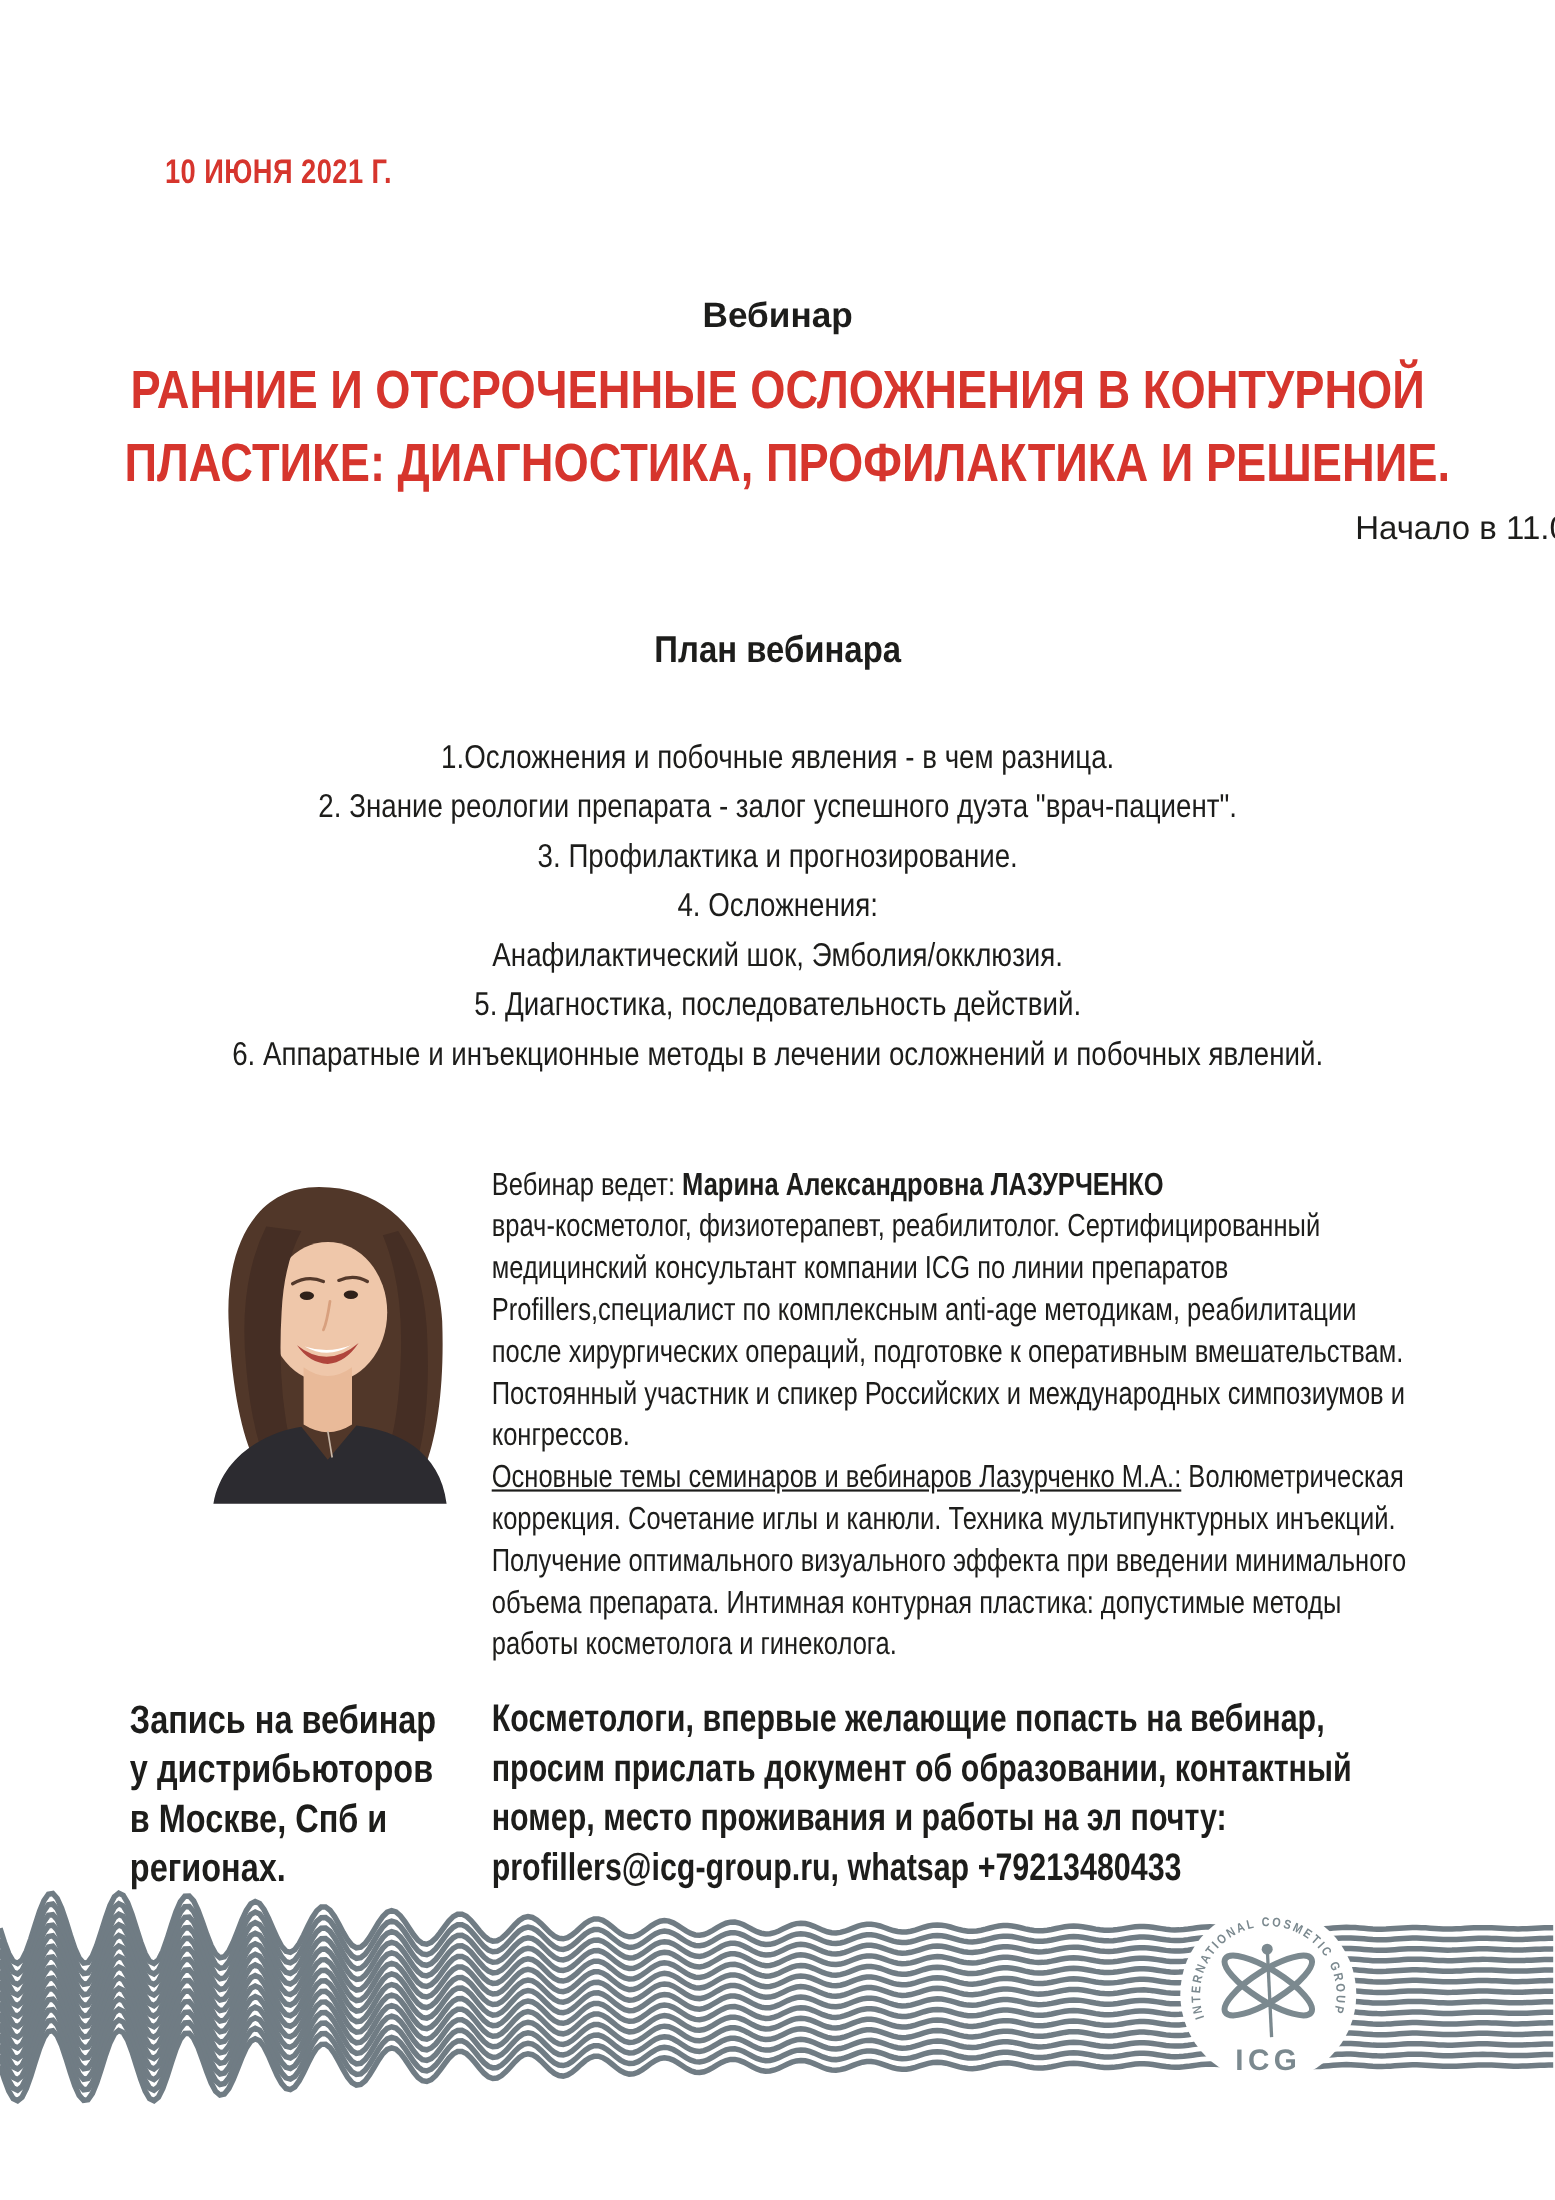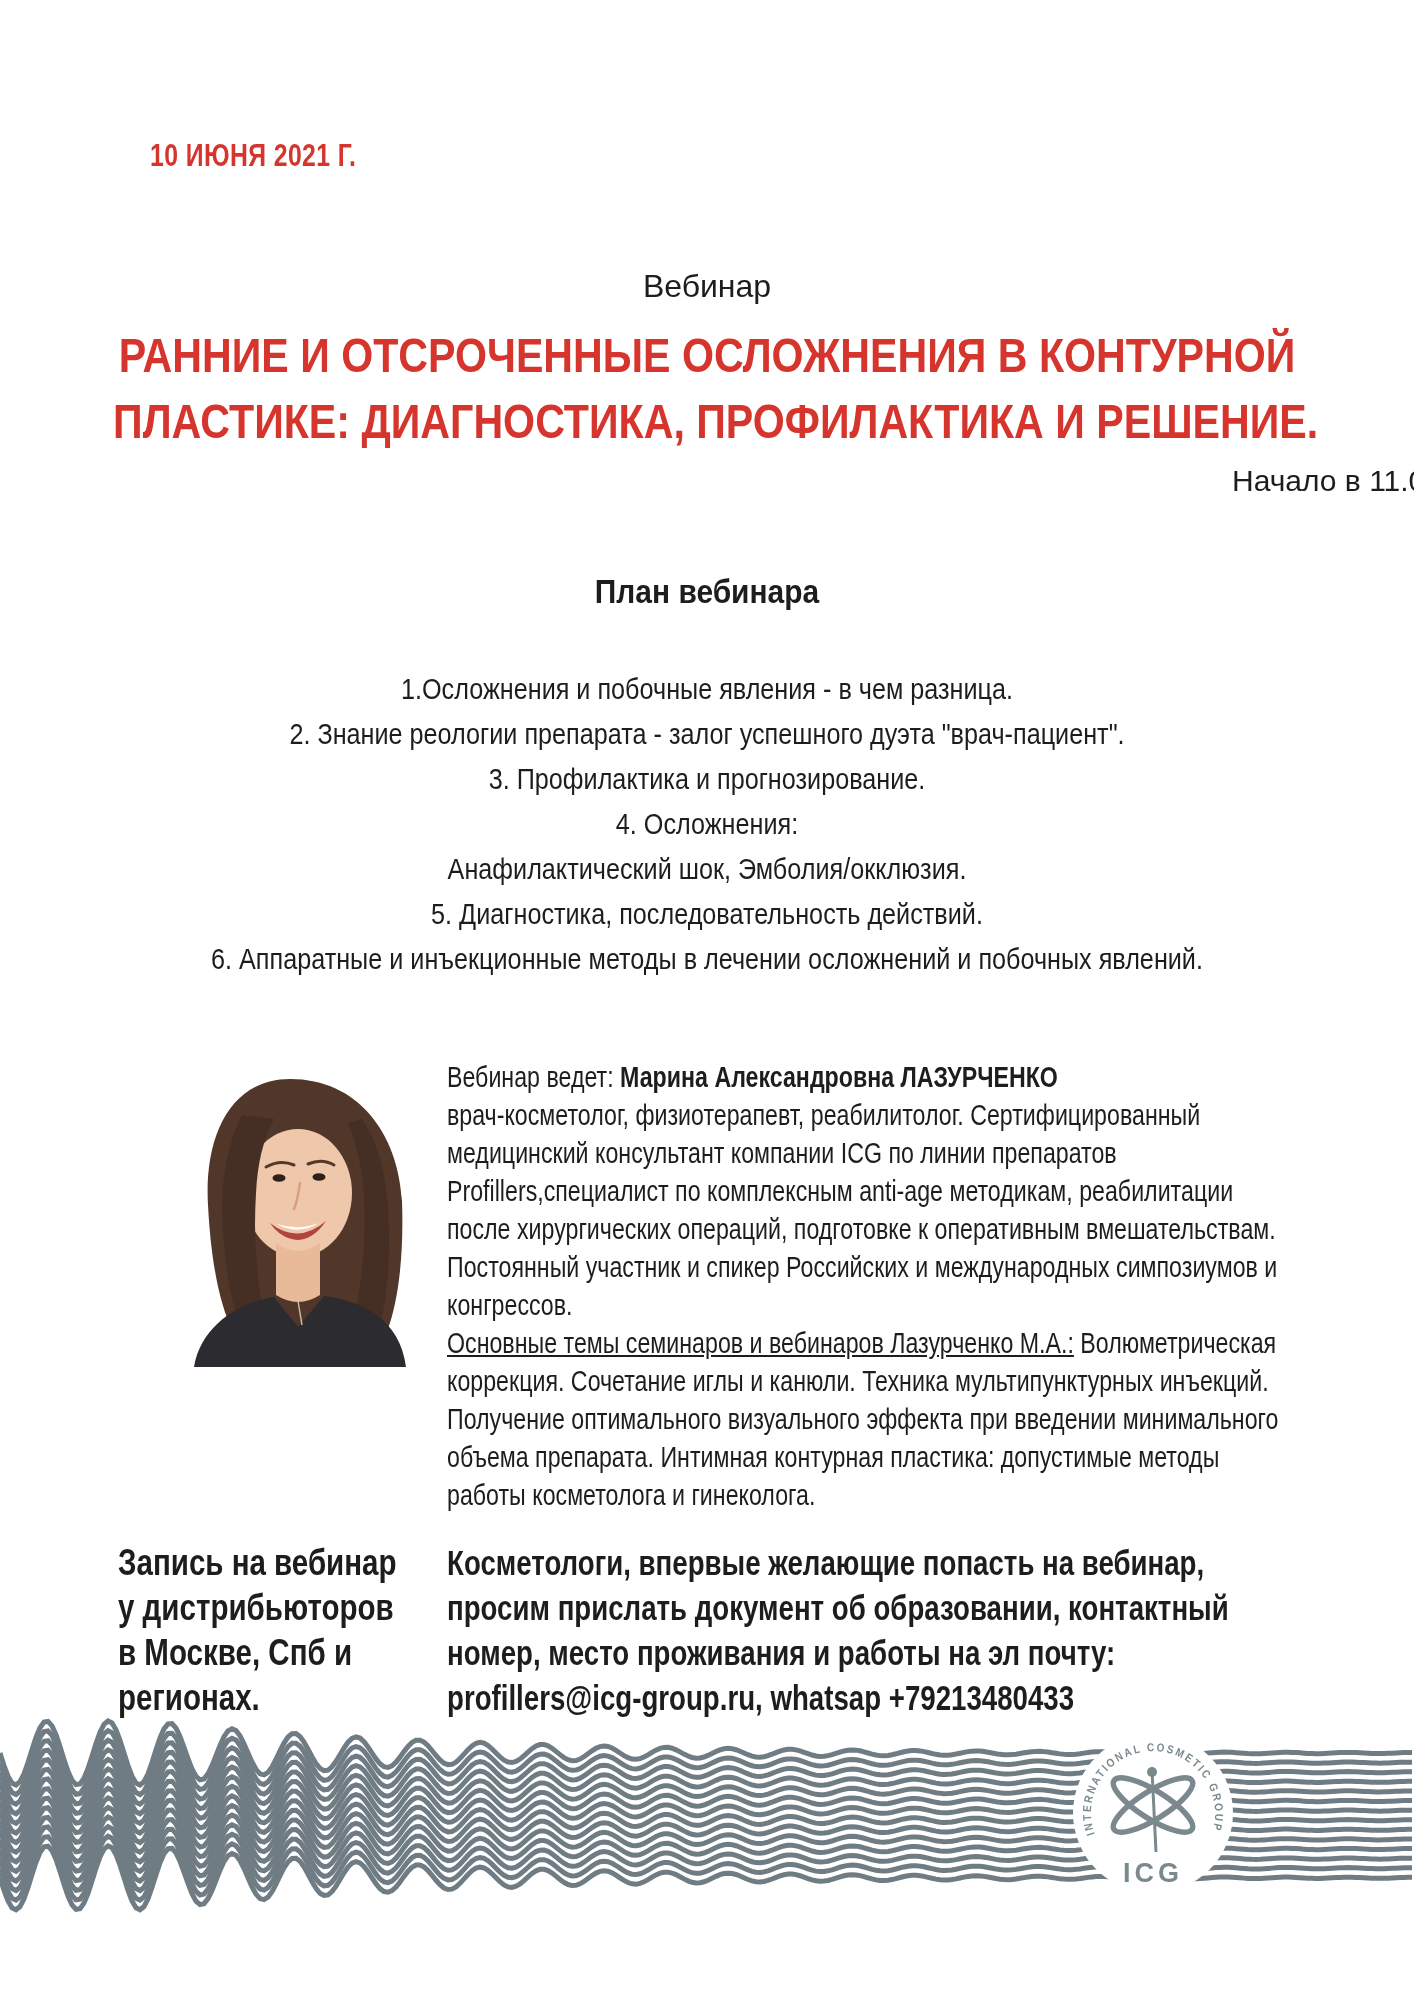--- a/index.html
+++ b/index.html
@@ -18,21 +18,21 @@
     color:#a6a8ab;font-size:51px;font-weight:bold;letter-spacing:2px;line-height:1;
   }
   .logo .seg{transform:scaleX(.92);transform-origin:center;}
   .logo .f-dot{
     width:57px;height:57px;border-radius:50%;background:#e13a2e;color:#fff;
     display:flex;align-items:center;justify-content:center;margin:0 1px;
     font-family:"DejaVu Serif",serif;font-style:italic;font-weight:bold;font-size:46px;
     padding-bottom:4px;box-sizing:border-box;
   }
   
-  .kicker{position:absolute;top:268px;left:0;width:100%;text-align:center;font-size:32px;}
+  .kicker{position:absolute;top:268px;left:0;width:100%;text-align:center;font-size:32px;font-weight:bold;}
   .title{
     position:absolute;top:322px;left:0;width:100%;text-align:center;
     font-size:49px;font-weight:bold;color:#d6352d;line-height:66px;
     transform:scaleX(.84);transform-origin:center top;
   }
   .title div{white-space:nowrap;}
   .start-time{position:absolute;top:464px;left:0;width:100%;text-align:right;font-size:30px;padding-left:28px;}
   
   .plan-heading{
     position:absolute;top:572px;left:0;width:100%;text-align:center;

